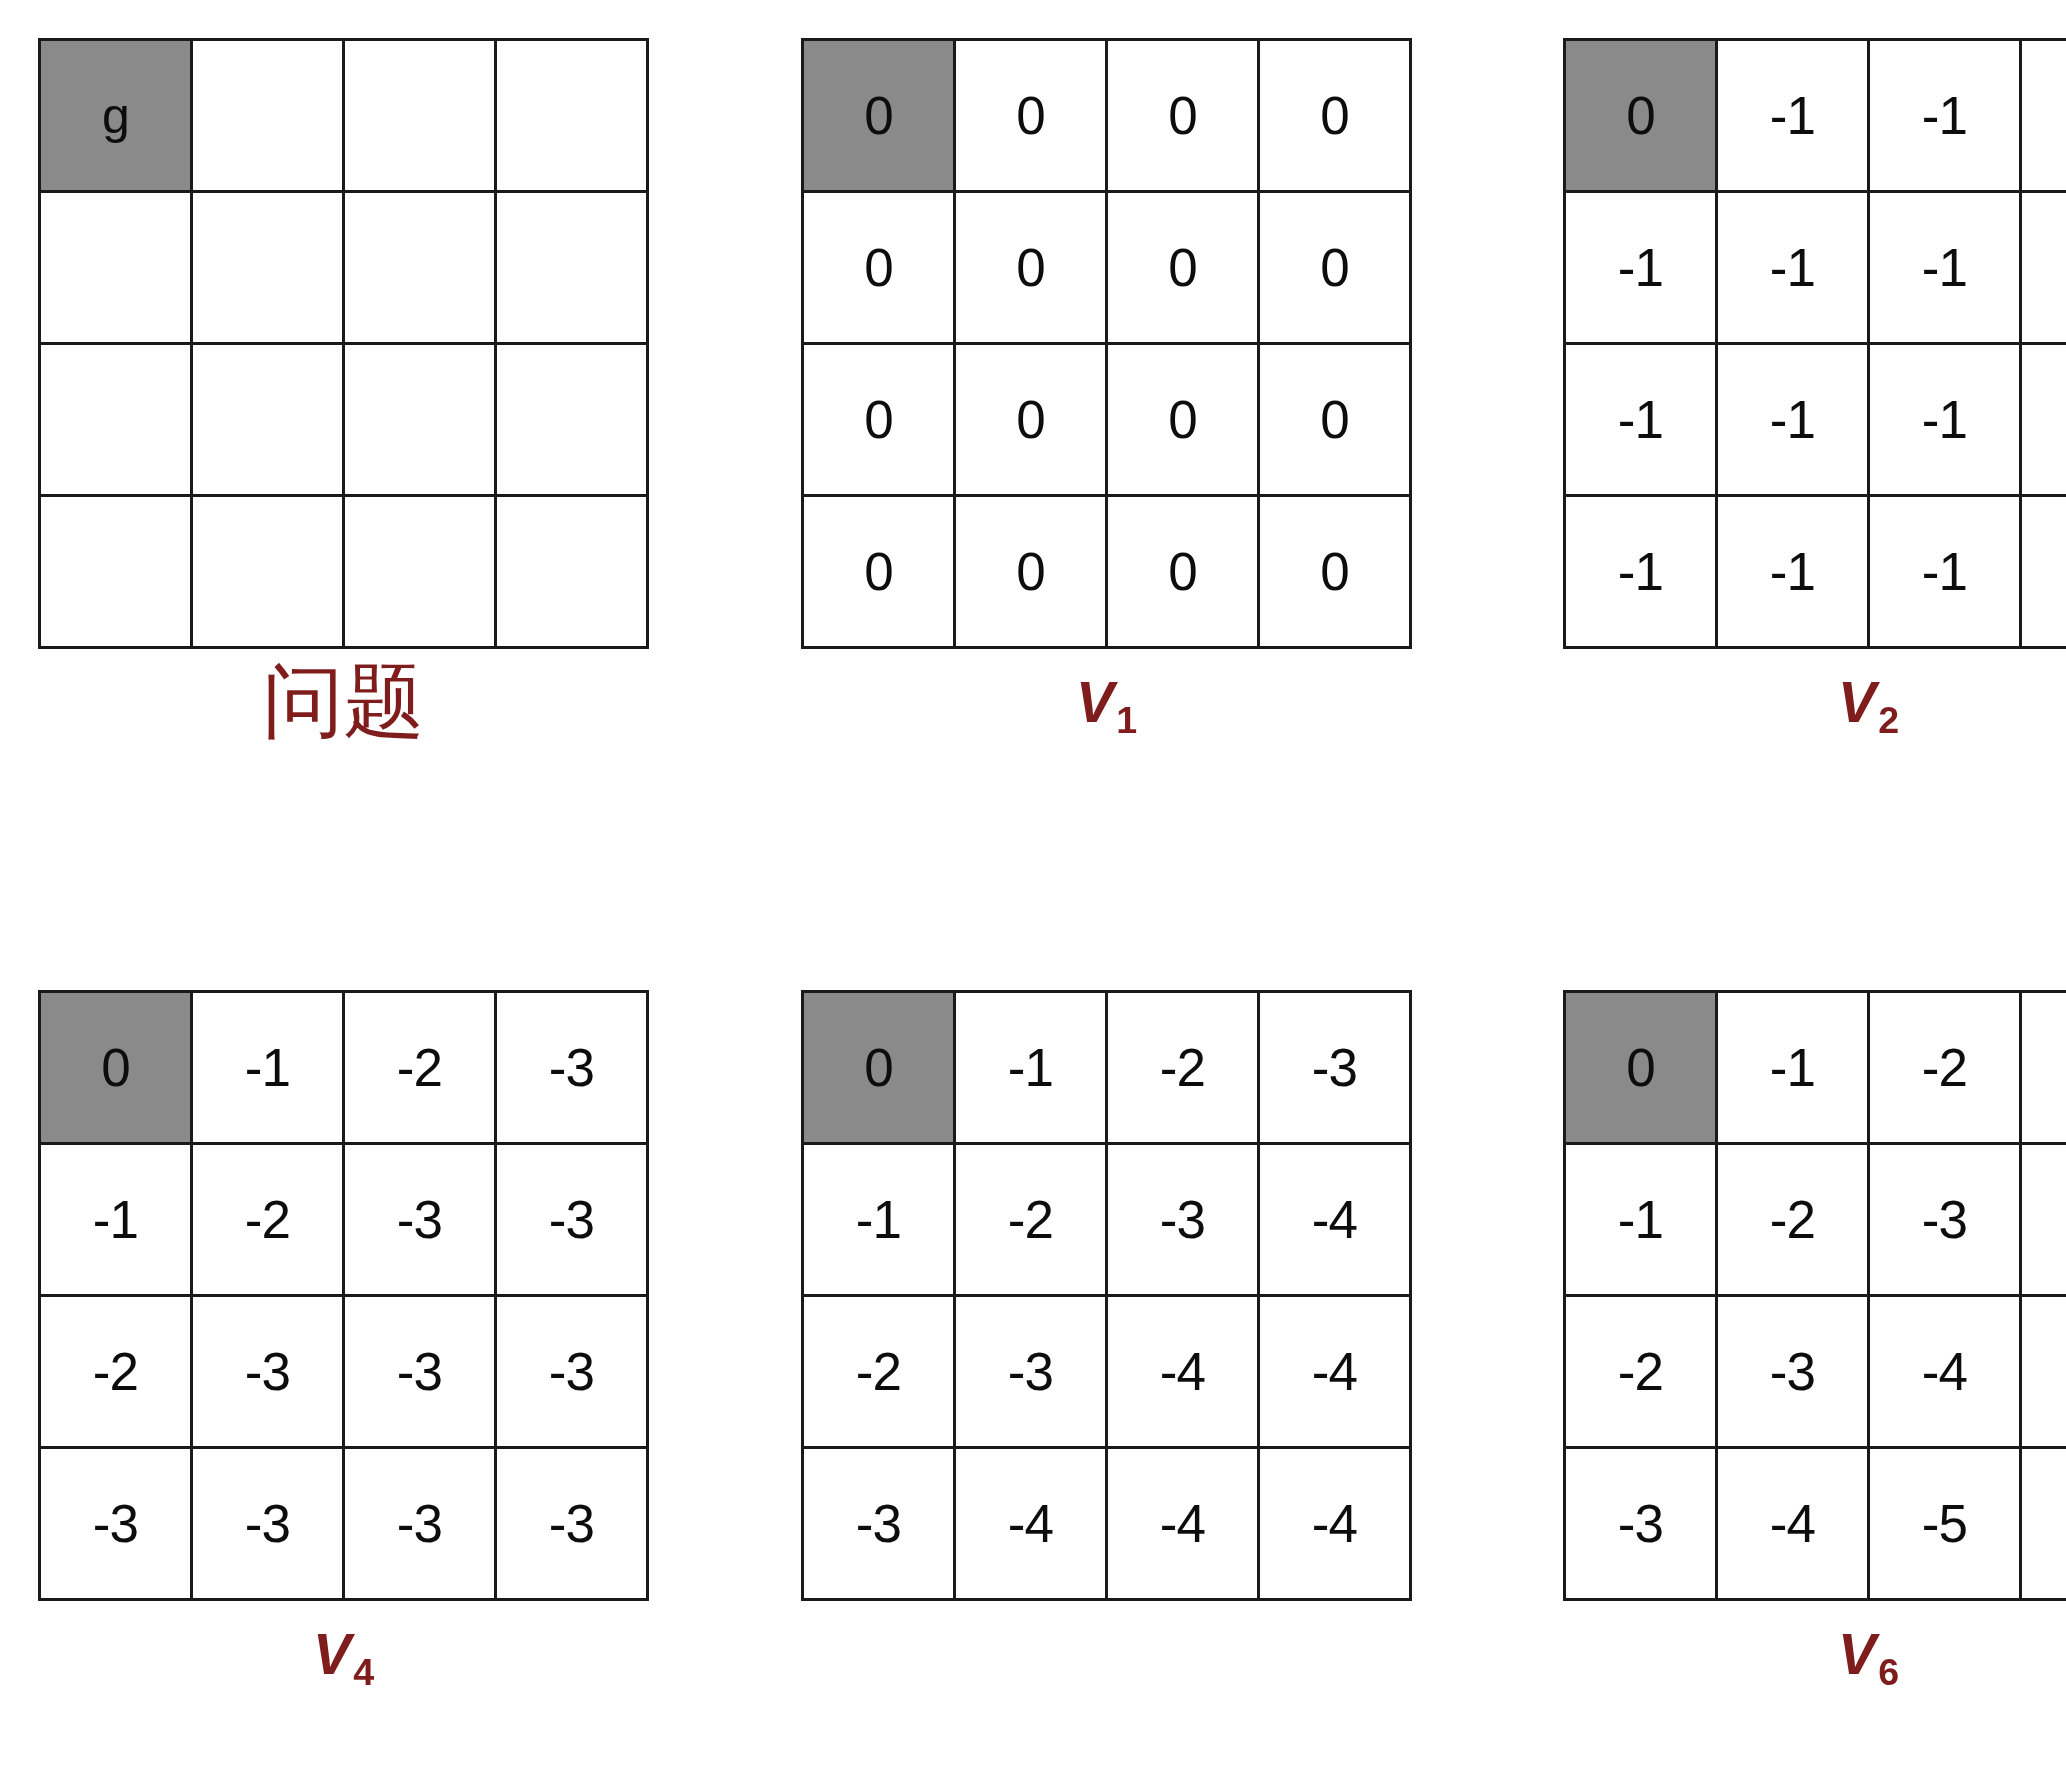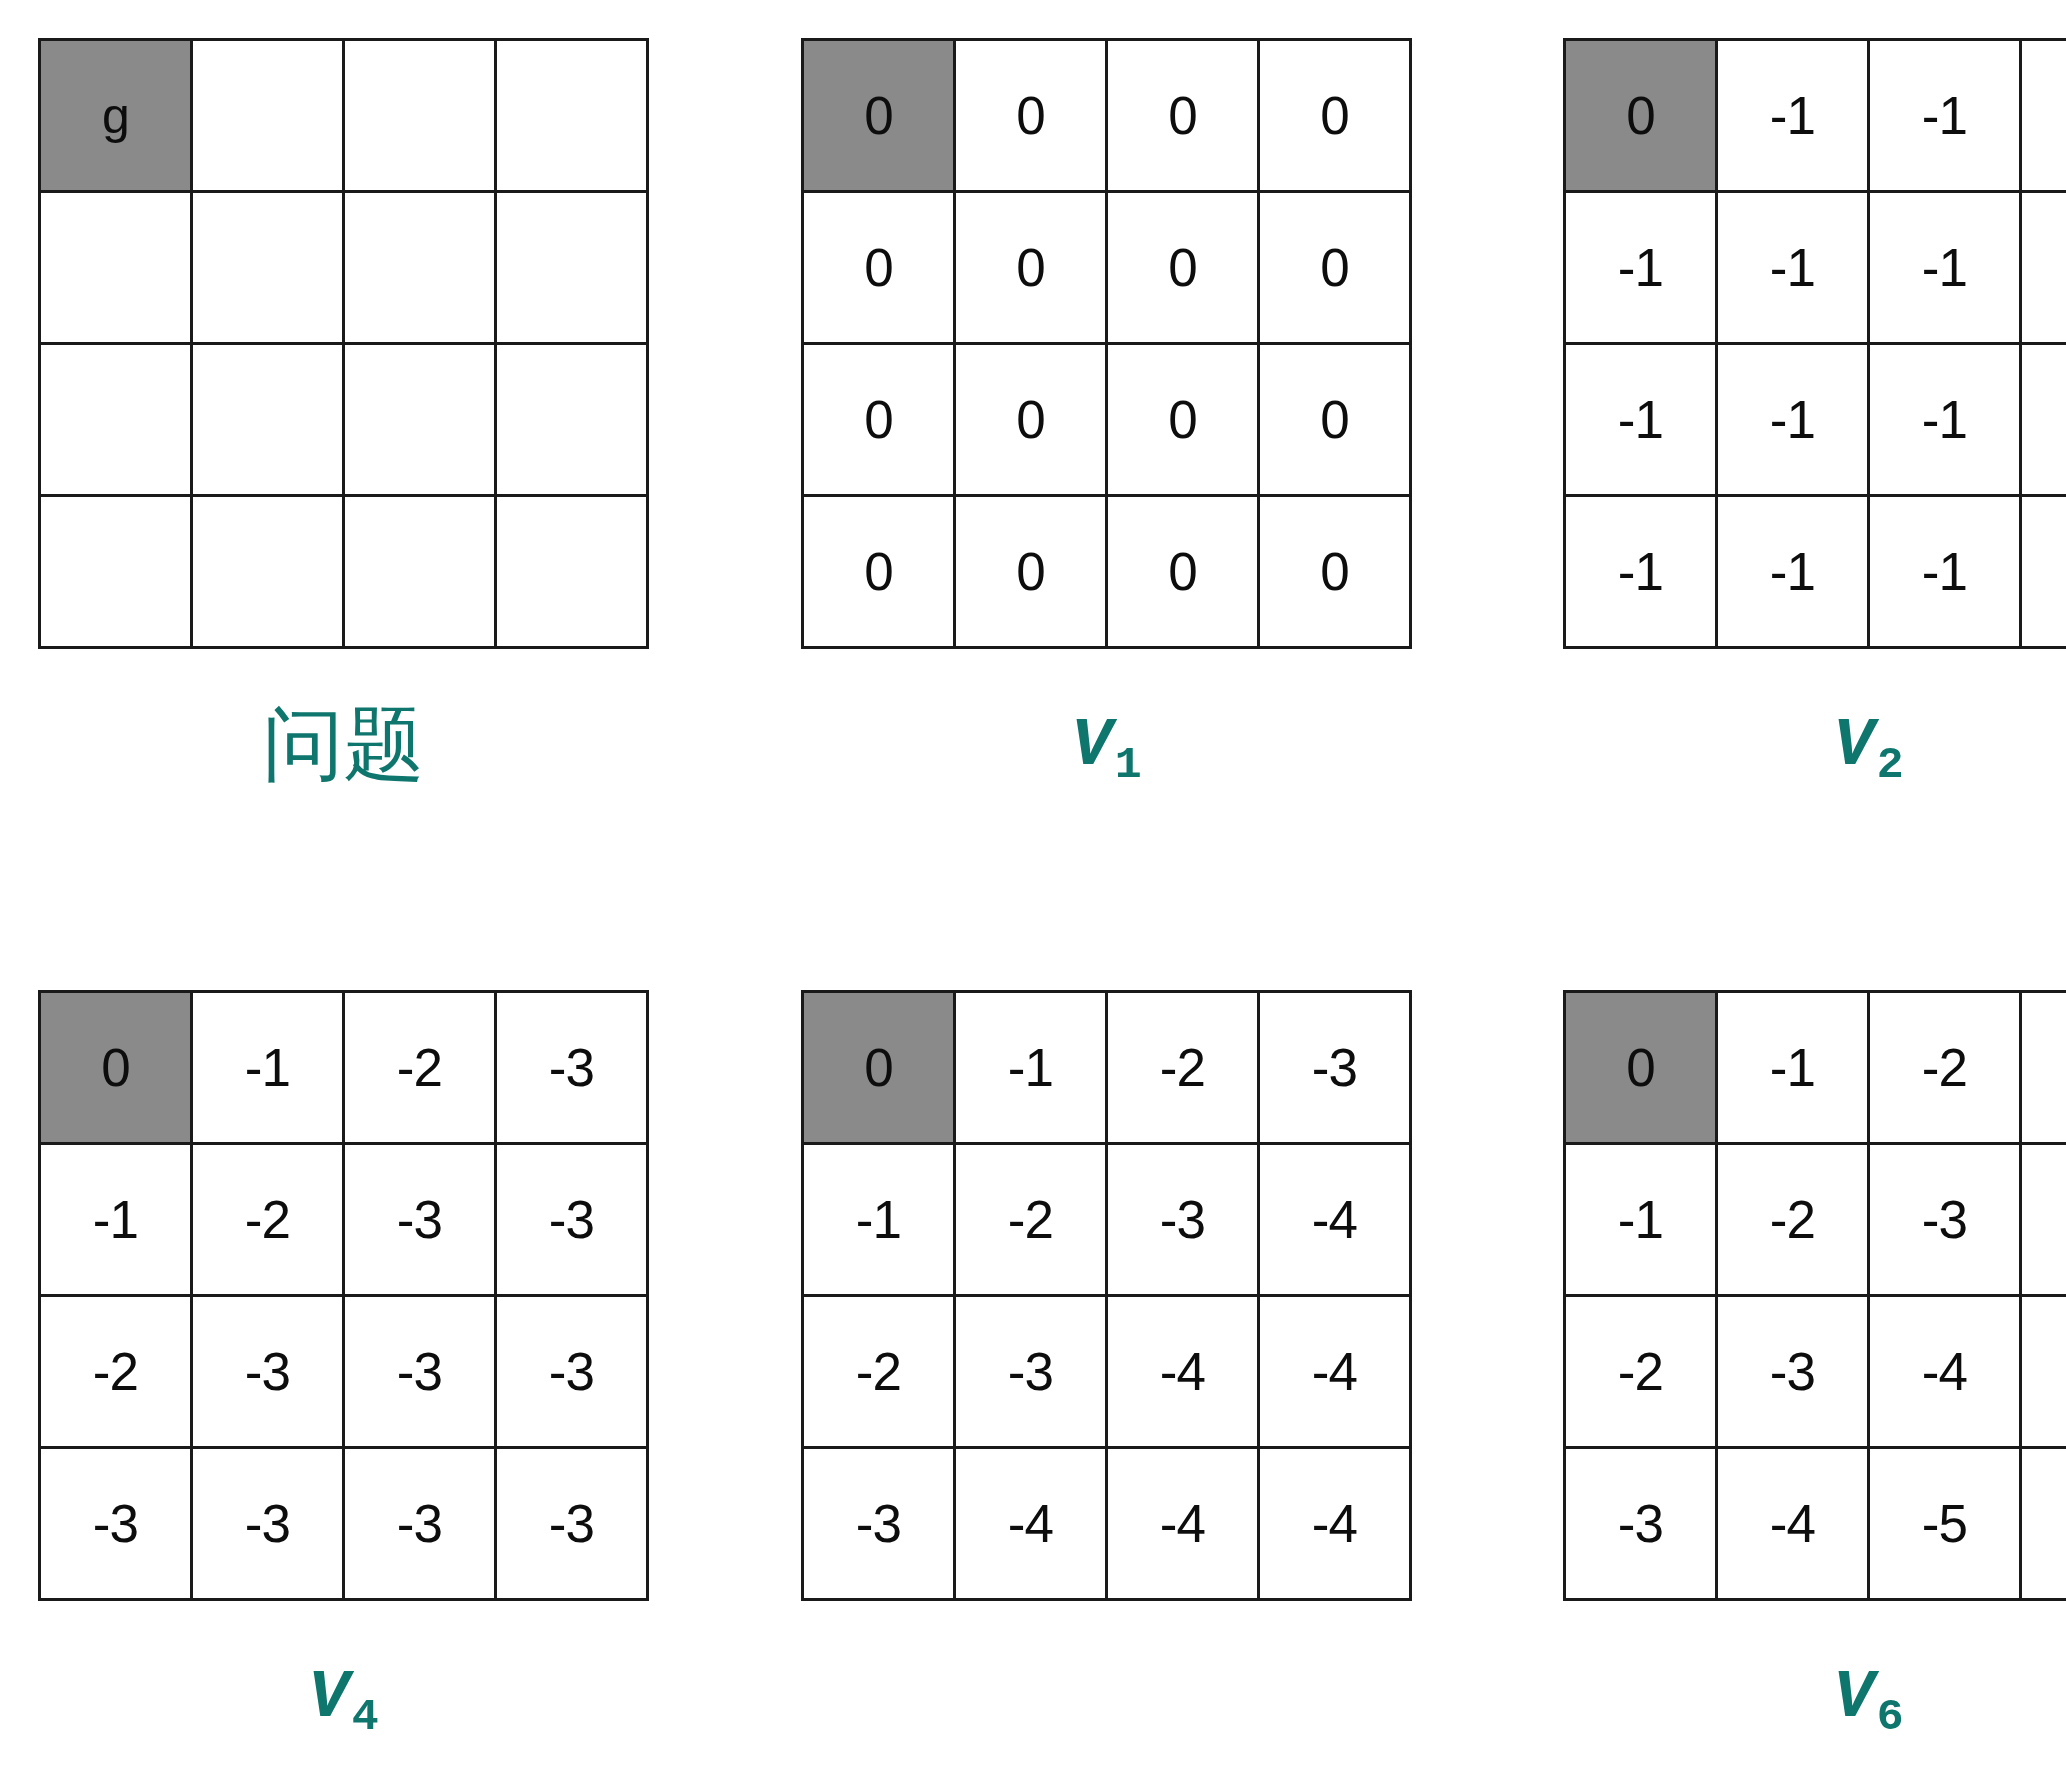--- a/index.html
+++ b/index.html
@@ -66,34 +66,33 @@
   }
   
   .cell.goal {
     font-size: 50px;
   }
 
   
   .caption {
     width: 611px;
     text-align: center;
-    margin-top: 43px;
     height: 107px;
     line-height: 107px;
     white-space: nowrap;
-    color: #0f766e;
+    color: #7f1d1d;
   }
   .caption-cn {
     font-family: "Liberation Serif", "DejaVu Serif", serif;
     font-size: 81px;
     font-weight: 400;
   }
   .caption-v {
-    font-family: Liberation Mono, monospace;
-    font-size: 68px;
+    font-family: Liberation Sans, sans-serif;
+    font-size: 57px;
     font-weight: bold;
   }
   .caption-v .vsym {
     font-style: italic;
     font-weight: bold;
   }
   .caption-v .vsub {
     font-style: normal;
     font-weight: bold;
     font-size: 0.66em;

